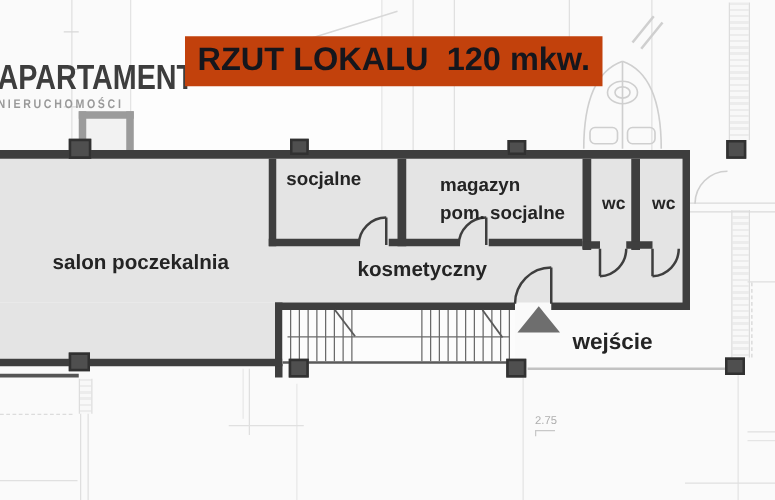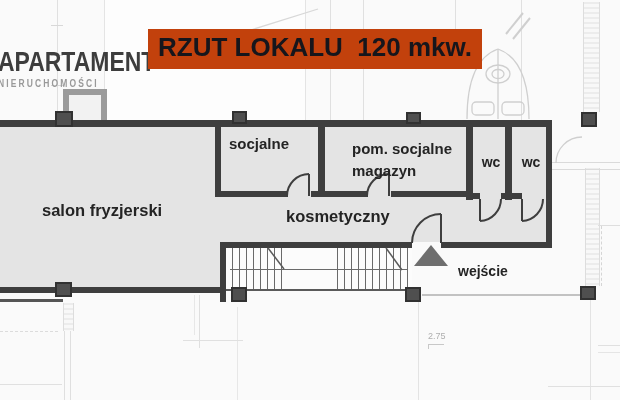--- a/index.html
+++ b/index.html
@@ -157,32 +157,32 @@
   <div class="col" style="left:232px;top:111px;width:15px;height:13px;"></div>
   <div class="col" style="left:406px;top:112px;width:15px;height:12px;"></div>
   <div class="col" style="left:581px;top:112px;width:16px;height:15px;"></div>
   <div class="col" style="left:55px;top:282px;width:17px;height:15px;"></div>
   <div class="col" style="left:231px;top:287px;width:16px;height:15px;"></div>
   <div class="col" style="left:405px;top:287px;width:16px;height:15px;"></div>
   <div class="col" style="left:580px;top:286px;width:16px;height:14px;"></div>
 
   <div class="tri"></div>
 
-  <div class="lbl" style="left:42px;top:201px;font-size:16.5px;">salon fryzjerski</div>
+  <div class="lbl" style="left:42px;top:201px;font-size:16.5px;">salon poczekalnia</div>
   <div class="lbl" style="left:229px;top:133px;font-size:15px;line-height:21px;">
     <div>socjalne</div>
   </div>
   <div class="lbl" style="left:352px;top:138px;font-size:15px;line-height:22px;">
-    <div>pom. socjalne</div>
-      <div>magazyn</div>
+    <div>magazyn</div>
+      <div>pom. socjalne</div>
   </div>
   <div class="lbl" style="left:481px;top:154px;width:20px;text-align:center;font-size:14px;">wc</div>
   <div class="lbl" style="left:521px;top:154px;width:20px;text-align:center;font-size:14px;">wc</div>
   <div class="lbl" style="left:286px;top:207px;font-size:16.5px;">kosmetyczny</div>
-  <div class="lbl" style="left:458px;top:263px;font-size:14px;">wejście</div>
+  <div class="lbl" style="left:458px;top:263px;font-size:18px;">wejście</div>
   <div class="dim">2.75</div>
 </div>
 
 <div class="logo">
   <div class="brand">APARTAMENT</div>
   <div class="tag">NIERUCHOMOŚCI</div>
 </div>
 <div class="title">RZUT LOKALU  120 mkw.</div>
 
 </body></html>

